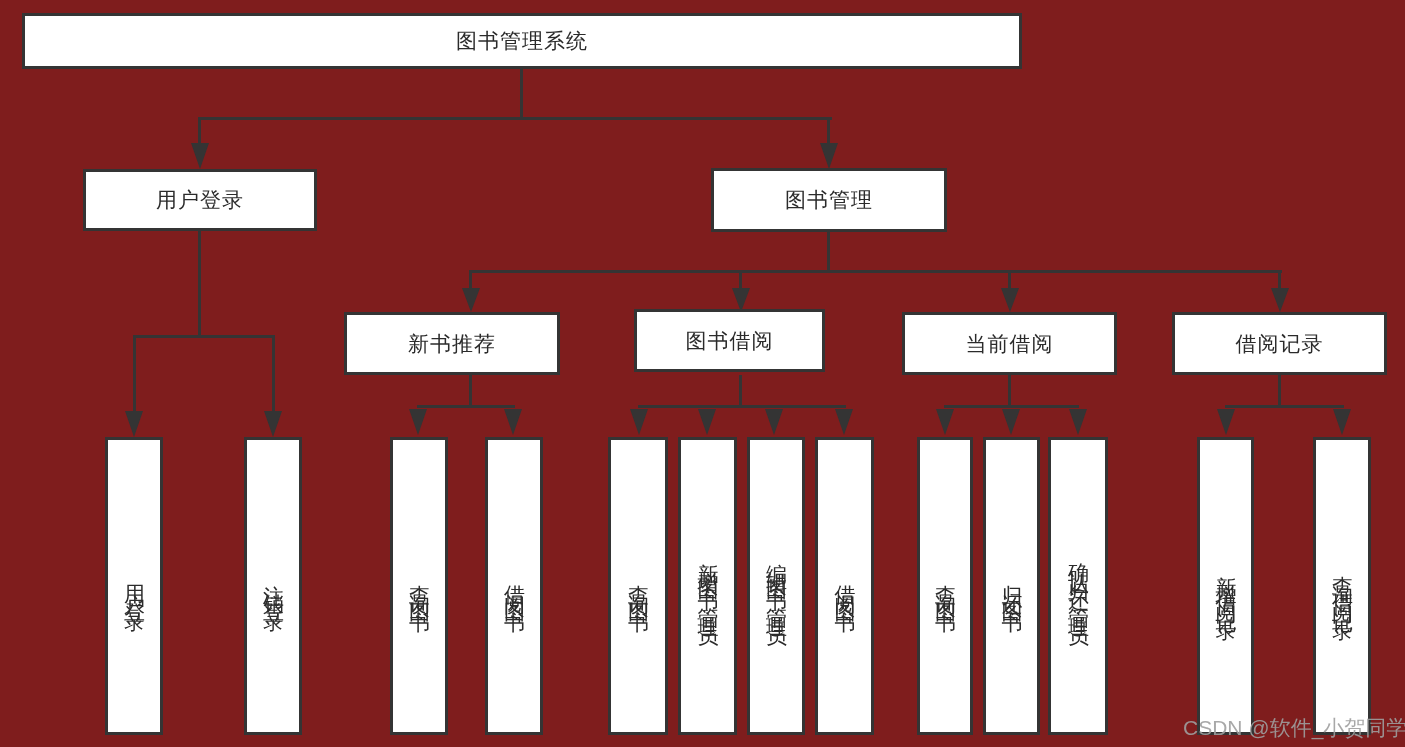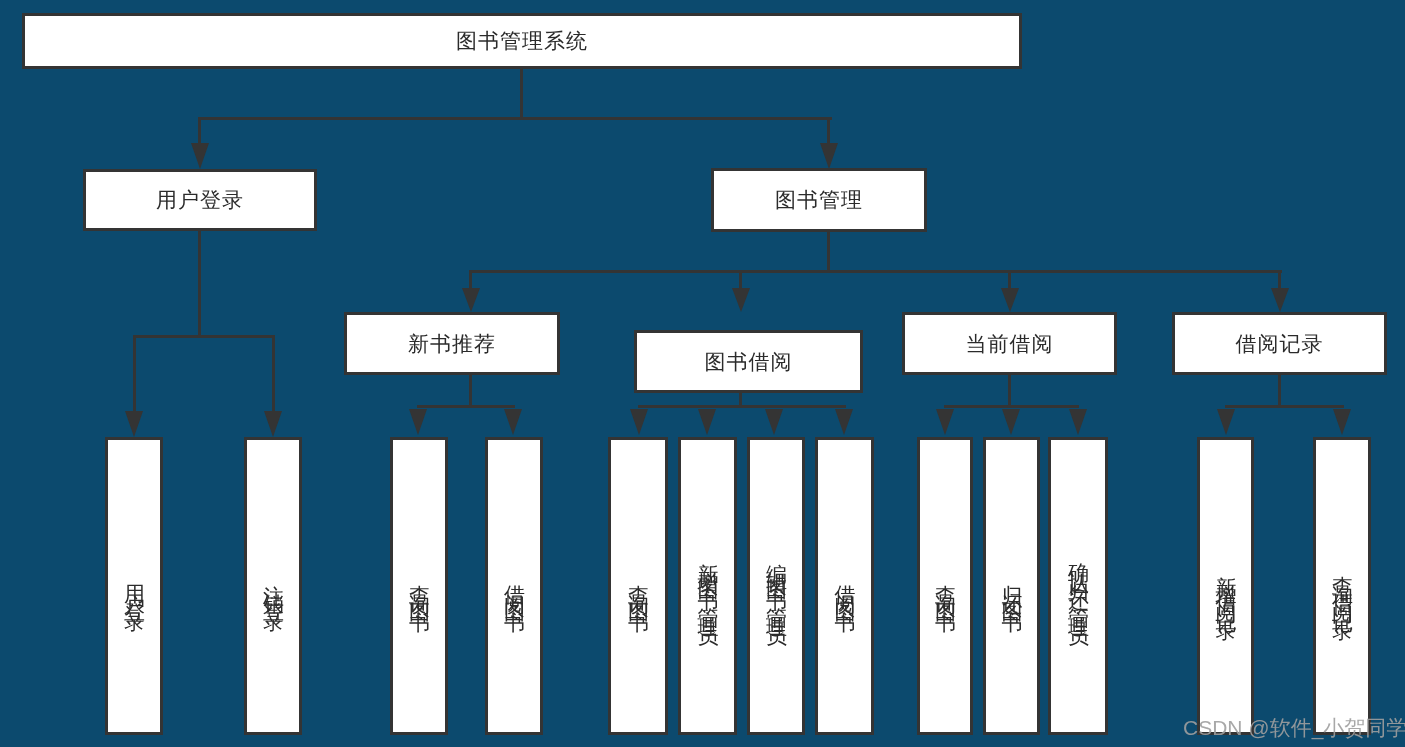--- a/index.html
+++ b/index.html
@@ -1,19 +1,19 @@
 <!DOCTYPE html>
 <html><head>
 <meta charset="utf-8">
 <style>
   html,body{margin:0;padding:0;background:#ffffff;}
   #canvas{
     position:relative;
     width:1405px;height:747px;
-    background:#0c4a6e;
+    background:#7f1d1d;
     font-family:"Liberation Serif", serif;
     overflow:hidden;
   }
   .box{
     position:absolute;
     box-sizing:border-box;
     border:3px solid #343434;
     background:#ffffff;
     display:flex;
     align-items:center;
@@ -108,28 +108,28 @@
   <div class="arrow" style="left:1217px;top:409px"></div>
   <div class="arrow" style="left:1333px;top:409px"></div>
 
   <div class="box" style="left:22px;top:13px;width:1000px;height:56px">
     <span class="hlabel">图书管理系统</span>
   </div>
 
   <div class="box" style="left:83px;top:169px;width:234px;height:62px">
     <span class="hlabel">用户登录</span>
   </div>
-  <div class="box" style="left:711px;top:168px;width:216px;height:64px">
+  <div class="box" style="left:711px;top:168px;width:236px;height:64px">
     <span class="hlabel">图书管理</span>
   </div>
 
   <div class="box" style="left:344px;top:312px;width:216px;height:63px">
     <span class="hlabel">新书推荐</span>
   </div>
-  <div class="box" style="left:634px;top:330px;width:229px;height:63px">
+  <div class="box" style="left:634px;top:309px;width:191px;height:63px">
     <span class="hlabel">图书借阅</span>
   </div>
   <div class="box" style="left:1172px;top:312px;width:215px;height:63px">
     <span class="hlabel">借阅记录</span>
   </div>
   <div class="box" style="left:902px;top:312px;width:215px;height:63px">
     <span class="hlabel">当前借阅</span>
   </div>
 
   <div class="box" style="left:105px;top:437px;width:58px;height:298px">

